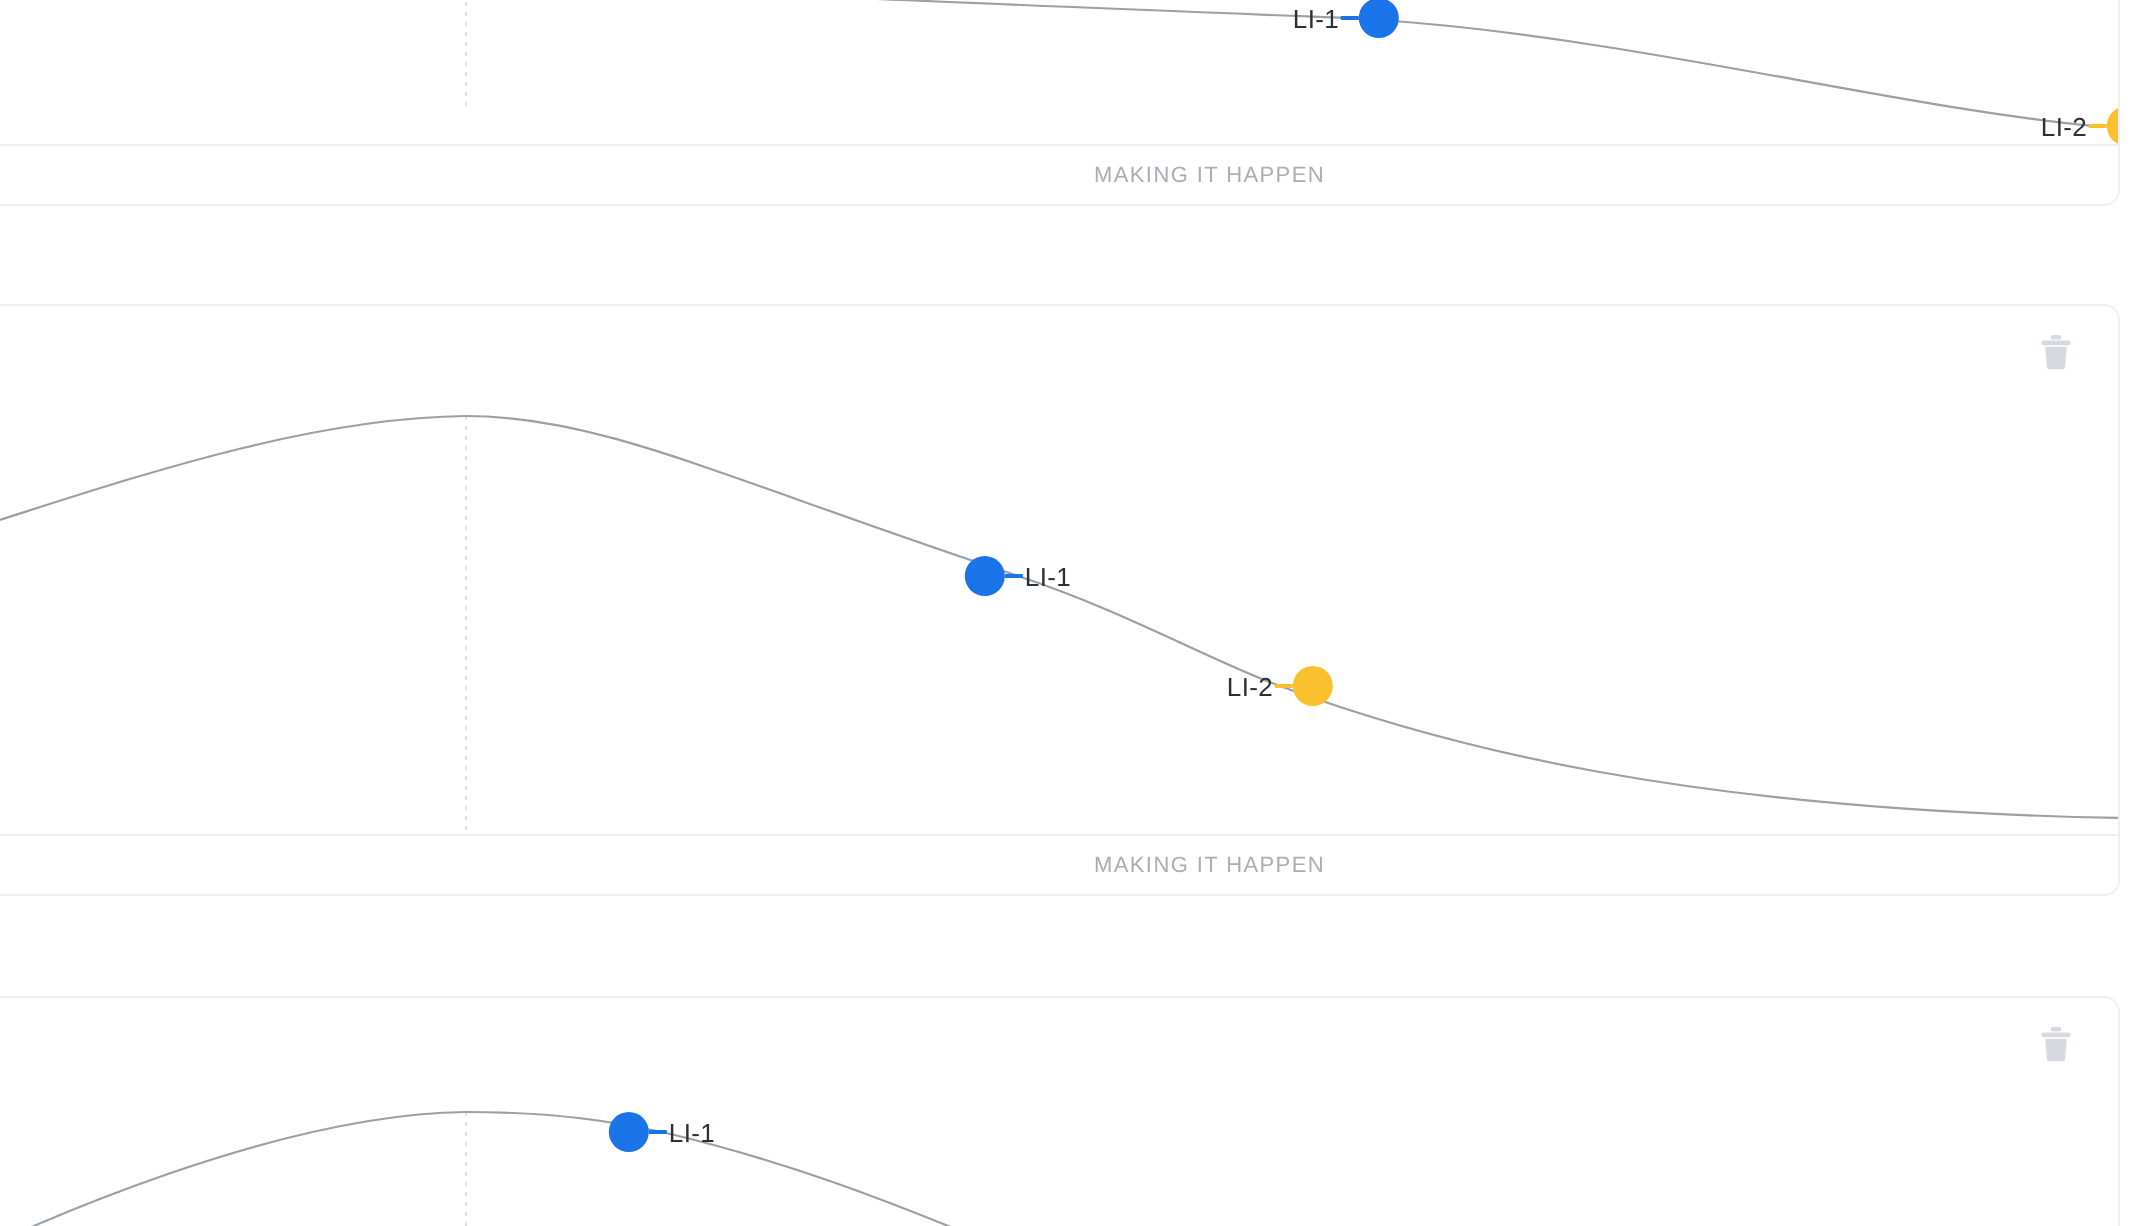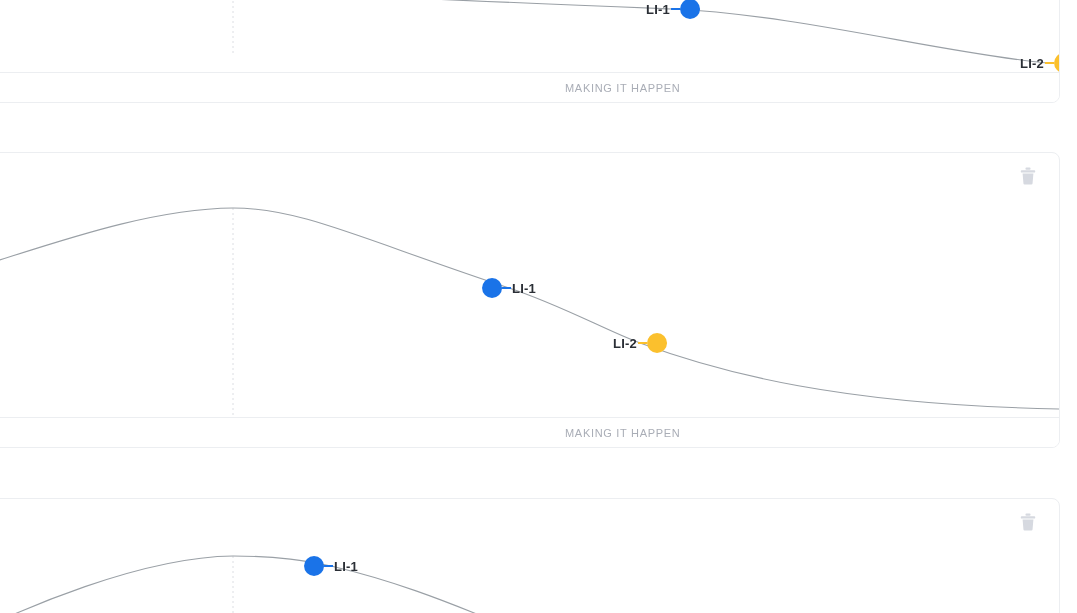--- a/index.html
+++ b/index.html
@@ -53,21 +53,21 @@
     right: 0;
     bottom: 0;
     height: 30px;
     border-top: 1px solid #eceef1;
     box-sizing: border-box;
     background: #ffffff;
   }
 
   .footer-label {
     position: absolute;
-    left: 604px;              
+    left: 586px;              
     top: 50%;
     transform: translateY(-50%);
     font-size: 11px;
     letter-spacing: 0.7px;
     color: #a9adb6;
     font-family: "Liberation Sans", sans-serif;
     white-space: nowrap;
   }
 
   
@@ -113,21 +113,21 @@
   .node-stem {
     width: 9px;
     height: 2px;
     flex: 0 0 auto;
   }
   .node-stem.blue   { background: #1a73e8; }
   .node-stem.yellow { background: #fbc02d; }
 
   .node-label {
     font-size: 13px;
-    font-weight: 700;
+    font-weight: 400;
     color: #2b2f36;
     font-family: "Liberation Sans", sans-serif;
     letter-spacing: 0.2px;
   }
   .node.label-right .node-label { margin-left: 1px; }
   .node.label-left  .node-label { margin-right: 1px; }
 </style>
 </head>
 <body>
 

